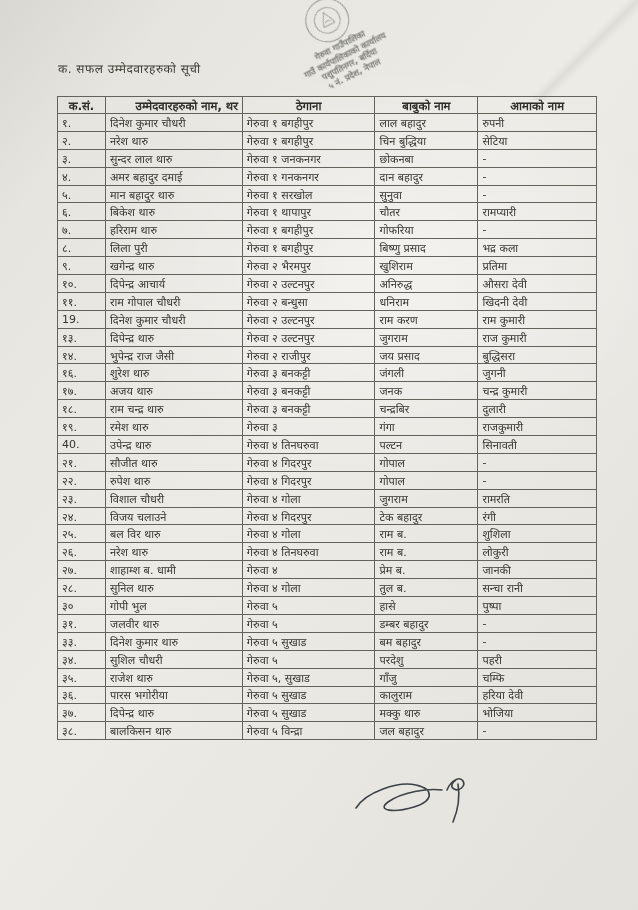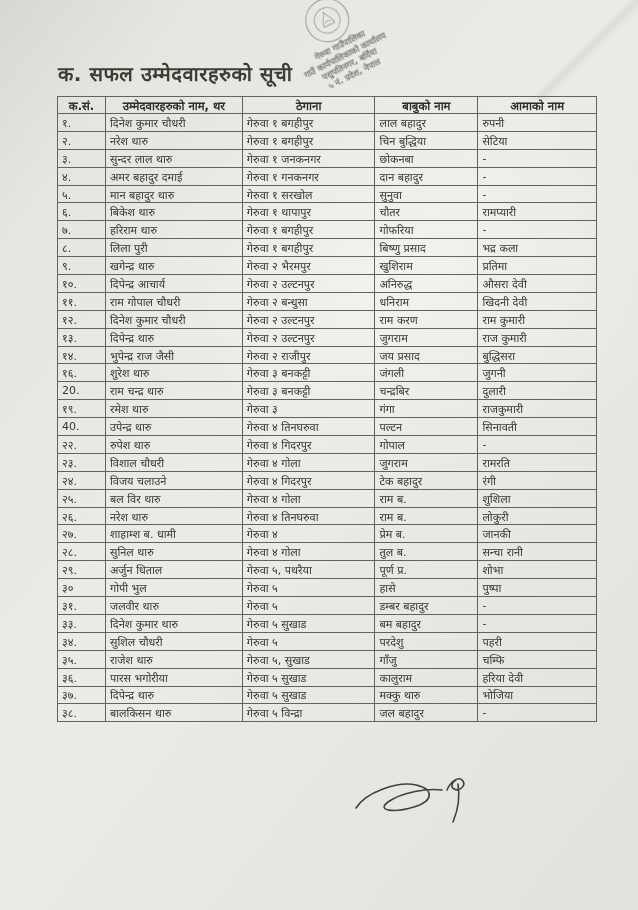--- a/index.html
+++ b/index.html
@@ -18,21 +18,21 @@
     color:#34342f;
   }
   
   .crease{
     position:absolute;top:-20px;right:-30px;width:140px;height:120px;
     background:linear-gradient(135deg, rgba(0,0,0,0) 46%, rgba(120,118,112,.12) 50%, rgba(0,0,0,0) 55%);
     pointer-events:none;
   }
   .title{
     position:absolute;left:58px;top:60px;
-    font-size:20px;font-weight:700;letter-spacing:.5px;color:#3d3d36;
+    font-size:12px;font-weight:400;letter-spacing:.5px;color:#3d3d36;
   }
   
   .stamp{
     position:absolute;left:248px;top:-4px;width:178px;
     transform:rotate(-27deg);
     text-align:center;
     color:rgba(96,100,94,.78);
     filter:blur(.35px);
     pointer-events:none;
   }
@@ -52,21 +52,21 @@
   }
   table.results th,table.results td{
     border:1px solid #63635b;
     padding:0 4px;height:16.9px;
     overflow:hidden;white-space:nowrap;
     font-weight:400;text-align:left;vertical-align:middle;
   }
   table.results thead th{
     font-weight:700;height:16px;font-size:11.5px;text-align:center;color:#2f2f2a;
   }
-  table.results thead th.h-name{text-align:center;}
+  table.results thead th.h-name{text-align:right;}
   table.results{border:1.5px solid #54544d;}
   col.c-sn{width:8.9%}
   col.c-name{width:25.4%}
   col.c-addr{width:24.6%}
   col.c-father{width:19.1%}
   col.c-mother{width:22%}
   td.sn{padding-left:7px;}
   
   .signature{position:absolute;left:350px;top:768px;pointer-events:none;}
 </style>
@@ -183,21 +183,21 @@
           <td>औसरा देवी</td>
         </tr>
         <tr>
           <td class="sn">११.</td>
           <td>राम गोपाल चौधरी</td>
           <td>गेरुवा २ बन्धुसा</td>
           <td>धनिराम</td>
           <td>खिदनी देवी</td>
         </tr>
         <tr>
-          <td class="sn">१२.</td>
+          <td class="sn">19.</td>
           <td>दिनेश कुमार चौधरी</td>
           <td>गेरुवा २ उल्टनपुर</td>
           <td>राम करण</td>
           <td>राम कुमारी</td>
         </tr>
         <tr>
           <td class="sn">१३.</td>
           <td>दिपेन्द्र थारु</td>
           <td>गेरुवा २ उल्टनपुर</td>
           <td>जुगराम</td>
@@ -211,41 +211,55 @@
           <td>बुद्धिसरा</td>
         </tr>
         <tr>
           <td class="sn">१६.</td>
           <td>शुरेश थारु</td>
           <td>गेरुवा ३ बनकट्टी</td>
           <td>जंगली</td>
           <td>जुगनी</td>
         </tr>
         <tr>
-          <td class="sn">20.</td>
+          <td class="sn">१७.</td>
+          <td>अजय थारु</td>
+          <td>गेरुवा ३ बनकट्टी</td>
+          <td>जनक</td>
+          <td>चन्द्र कुमारी</td>
+        </tr>
+        <tr>
+          <td class="sn">१८.</td>
           <td>राम चन्द्र थारु</td>
           <td>गेरुवा ३ बनकट्टी</td>
           <td>चन्द्रबिर</td>
           <td>दुलारी</td>
         </tr>
         <tr>
           <td class="sn">१९.</td>
           <td>रमेश थारु</td>
           <td>गेरुवा ३</td>
           <td>गंगा</td>
           <td>राजकुमारी</td>
         </tr>
         <tr>
           <td class="sn">40.</td>
           <td>उपेन्द्र थारु</td>
           <td>गेरुवा ४ तिनघरुवा</td>
           <td>पल्टन</td>
           <td>सिनावती</td>
         </tr>
         <tr>
+          <td class="sn">२१.</td>
+          <td>सौजीत थारु</td>
+          <td>गेरुवा ४ गिदरपुर</td>
+          <td>गोपाल</td>
+          <td>-</td>
+        </tr>
+        <tr>
           <td class="sn">२२.</td>
           <td>रुपेश थारु</td>
           <td>गेरुवा ४ गिदरपुर</td>
           <td>गोपाल</td>
           <td>-</td>
         </tr>
         <tr>
           <td class="sn">२३.</td>
           <td>विशाल चौधरी</td>
           <td>गेरुवा ४ गोला</td>
@@ -279,27 +293,20 @@
           <td>गेरुवा ४</td>
           <td>प्रेम ब.</td>
           <td>जानकी</td>
         </tr>
         <tr>
           <td class="sn">२८.</td>
           <td>सुनिल थारु</td>
           <td>गेरुवा ४ गोला</td>
           <td>तुल ब.</td>
           <td>सन्चा रानी</td>
-        </tr>
-        <tr>
-          <td class="sn">२९.</td>
-          <td>अर्जुन धिताल</td>
-          <td>गेरुवा ५, पथरैया</td>
-          <td>पूर्ण प्र.</td>
-          <td>शोभा</td>
         </tr>
         <tr>
           <td class="sn">३०</td>
           <td>गोपी भुल</td>
           <td>गेरुवा ५</td>
           <td>हासे</td>
           <td>पुष्पा</td>
         </tr>
         <tr>
           <td class="sn">३१.</td>

